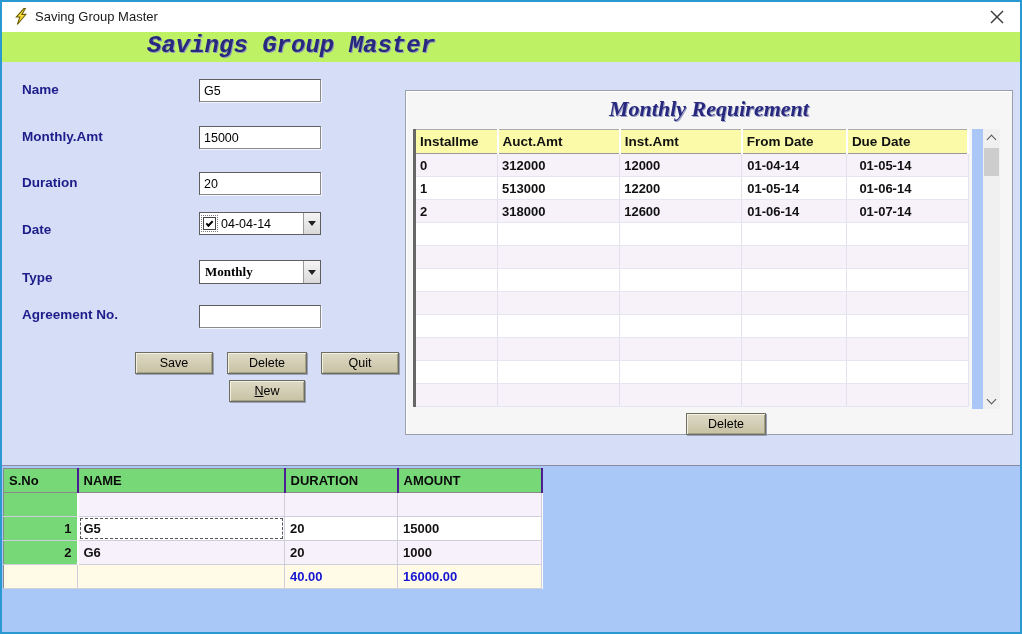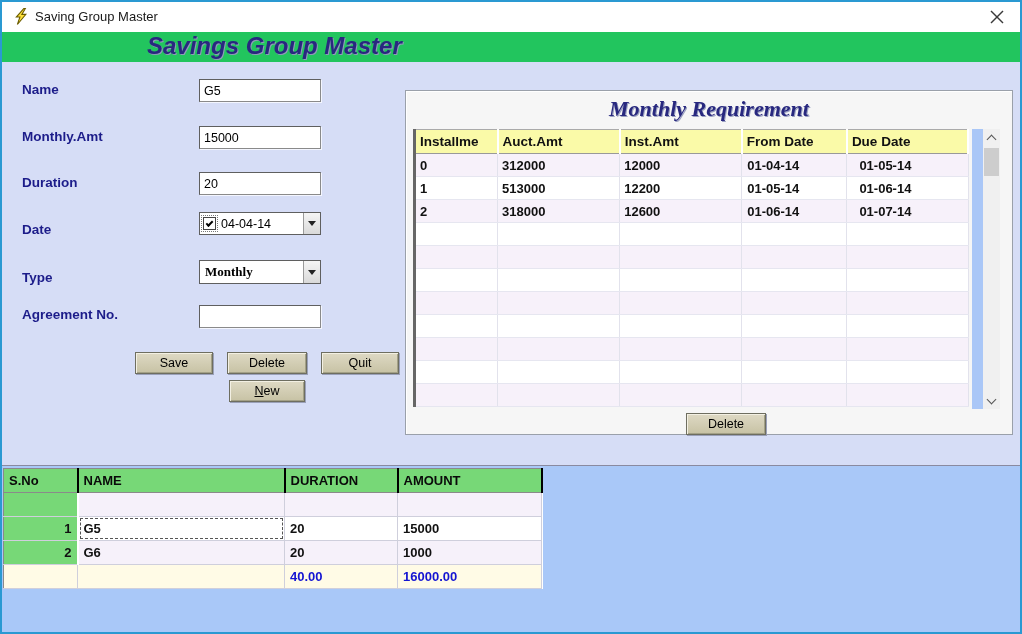--- a/index.html
+++ b/index.html
@@ -1,31 +1,31 @@
 <!DOCTYPE html>
 <html><head>
 <meta charset="utf-8">
 <style>
   * { margin:0; padding:0; box-sizing:border-box; }
   body { background:#777; font-family:"Liberation Sans", sans-serif; }
 
   .win {
     position:relative; width:1022px; height:634px;
-    border:2px solid #2a99d2; background:#22c55e; overflow:hidden;
+    border:2px solid #2a99d2; background:#bef264; overflow:hidden;
   }
 
   
   .titlebar { position:absolute; left:0; top:0; width:100%; height:30px; background:#fff; }
   .title-icon { position:absolute; left:9px; top:6px; width:17px; height:17px; }
   .title-text { position:absolute; left:33px; top:7px; font-size:13px; color:#1a1a1a; }
   .close-btn { position:absolute; right:15px; top:7px; width:16px; height:16px; cursor:pointer; }
 
   .app-heading {
     position:absolute; left:145px; top:30px;
-    font-family:Liberation Sans, sans-serif; font-style:italic; font-weight:bold;
+    font-family:Liberation Mono, monospace; font-style:italic; font-weight:bold;
     font-size:24px; color:#28287f; text-shadow:1px 1px 0 #8f9ab8;
   }
 
   
   .form-area { position:absolute; left:0; top:60px; width:1018px; height:404px; background:#d6ddf6; }
 
   .fld-label { position:absolute; left:20px; color:#1c1c8a; font-weight:bold; font-size:13.5px; }
 
   .txt {
     position:absolute; left:197px; width:122px; height:23px;
@@ -106,21 +106,21 @@
   
   .bottom-area { position:absolute; left:0; top:463px; width:1018px; height:167px;
                  background:#a9c8f8; border-top:1px solid #8a8aa0; }
 
   .sum-table { position:absolute; left:1px; top:2px; width:538px; border-collapse:collapse;
                table-layout:fixed; border:1px solid #8a8a8a; background:#fff; }
   .sum-table col.s0{width:74px;} .sum-table col.s1{width:207px;}
   .sum-table col.s2{width:113px;} .sum-table col.s3{width:144px;}
   .sum-table th {
     height:24px; background:#77d877; font-size:13px; font-weight:bold; color:#0a0a0a;
-    text-align:left; padding:0 5px; border-right:2px solid #000000; border-bottom:1px solid #8a8a8a;
+    text-align:left; padding:0 5px; border-right:2px solid #4c1d95; border-bottom:1px solid #8a8a8a;
   }
   .sum-table td {
     height:24px; font-size:13px; font-weight:bold; color:#111;
     padding:0 5px; border-right:1px solid #cfcfdc; border-bottom:1px solid #cfcfdc;
     white-space:nowrap; overflow:hidden;
   }
   .sum-table td.snocell { background:#77d877; border-right:2px solid #fff; text-align:right; }
   .sum-table tr.lav td.datacell { background:#f6f1fa; }
   .sum-table tr.white td.datacell { background:#ffffff; }
   .sum-table tr.totalrow td { background:#fffbe6; color:#1414d2; }

